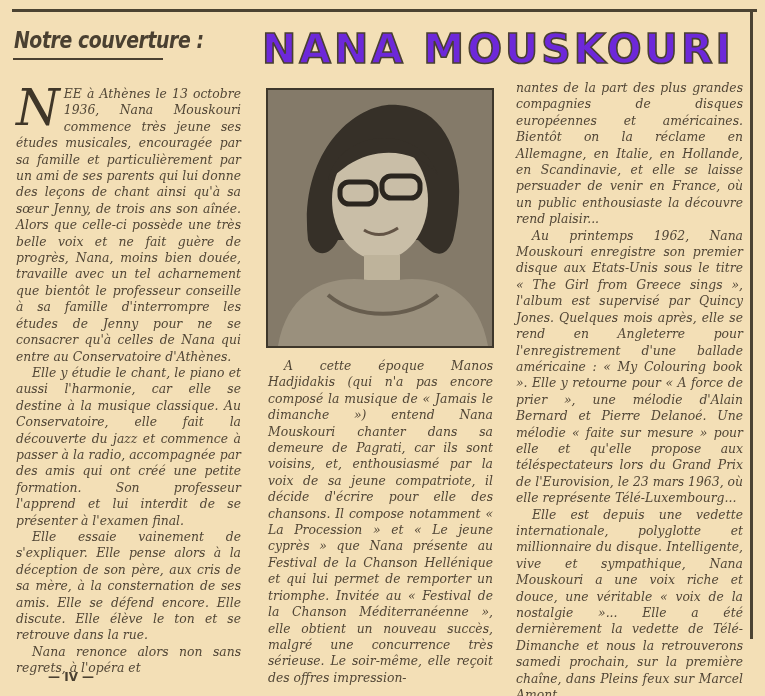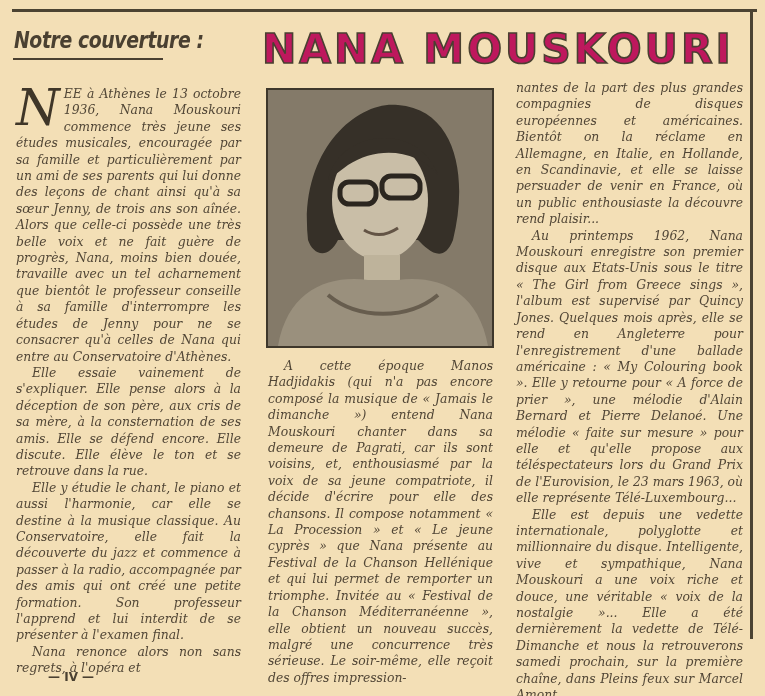--- a/index.html
+++ b/index.html
@@ -17,21 +17,21 @@
     font-family:"DejaVu Sans", sans-serif; font-weight:bold; font-style:italic;
     font-size:23px; color:#4a4031; letter-spacing:-0.5px;
     transform:scaleX(0.82); transform-origin:left top;
     white-space:nowrap;
   }
   .kicker-underline { position:absolute; left:13px; top:58px; width:150px; height:2px; background:#4a4031; }
   .headline {
     position:absolute; left:262px; top:25px;
     font-family:"DejaVu Sans", sans-serif; font-weight:bold;
     font-size:41px; letter-spacing:3px;
-    color:#be185d;
+    color:#6d28d9;
     -webkit-text-stroke:1.6px #4a4031;
     text-shadow: 0 0 0 #4a4031;
     white-space:nowrap;
   }
   .col {
     position:absolute; font-style:italic; font-size:12.4px; line-height:16.4px;
     text-align:justify; color:#514636;
   }
   .col p { margin:0; text-indent:16px; }
   .col p.first { text-indent:0; }
@@ -57,22 +57,22 @@
 
 <div class="top-rule"></div>
 <div class="right-rule"></div>
 
 <div class="kicker">Notre couverture :</div>
 <div class="kicker-underline"></div>
 <div class="headline">NANA MOUSKOURI</div>
 
 <div class="col col1">
   <p class="first"><span class="dropcap">N</span><span>EE à Athènes le 13 octobre 1936, Nana Mouskouri commence très jeune ses études musicales, encouragée par sa famille et particulièrement par un ami de ses parents qui lui donne des leçons de chant ainsi qu'à sa sœur Jenny, de trois ans son aînée. Alors que celle-ci possède une très belle voix et ne fait guère de progrès, Nana, moins bien douée, travaille avec un tel acharnement que bientôt le professeur conseille à sa famille d'interrompre les études de Jenny pour ne se consacrer qu'à celles de Nana qui entre au Conservatoire d'Athènes.</span></p>
+  <p>Elle y étudie le chant, le piano et aussi l'harmonie, car elle se destine à la musique classique. Au Conservatoire, elle fait la découverte du jazz et commence à passer à la radio, accompagnée par des amis qui ont créé une petite formation. Son professeur l'apprend et lui interdit de se présenter à l'examen final.</p>
   <p>Elle essaie vainement de s'expliquer. Elle pense alors à la déception de son père, aux cris de sa mère, à la consternation de ses amis. Elle se défend encore. Elle discute. Elle élève le ton et se retrouve dans la rue.</p>
-  <p>Elle y étudie le chant, le piano et aussi l'harmonie, car elle se destine à la musique classique. Au Conservatoire, elle fait la découverte du jazz et commence à passer à la radio, accompagnée par des amis qui ont créé une petite formation. Son professeur l'apprend et lui interdit de se présenter à l'examen final.</p>
   <p>Nana renonce alors non sans regrets, à l'opéra et</p>
 </div>
 
 <div class="photo">
   <svg width="224" height="256" viewBox="0 0 224 256">
     <defs>
       <filter id="grain">
           <feTurbulence type="fractalNoise" baseFrequency="0.9" numOctaves="2" result="n"></feTurbulence>
           <feColorMatrix type="saturate" values="0"></feColorMatrix>
           <feBlend in="SourceGraphic" mode="multiply"></feBlend>

